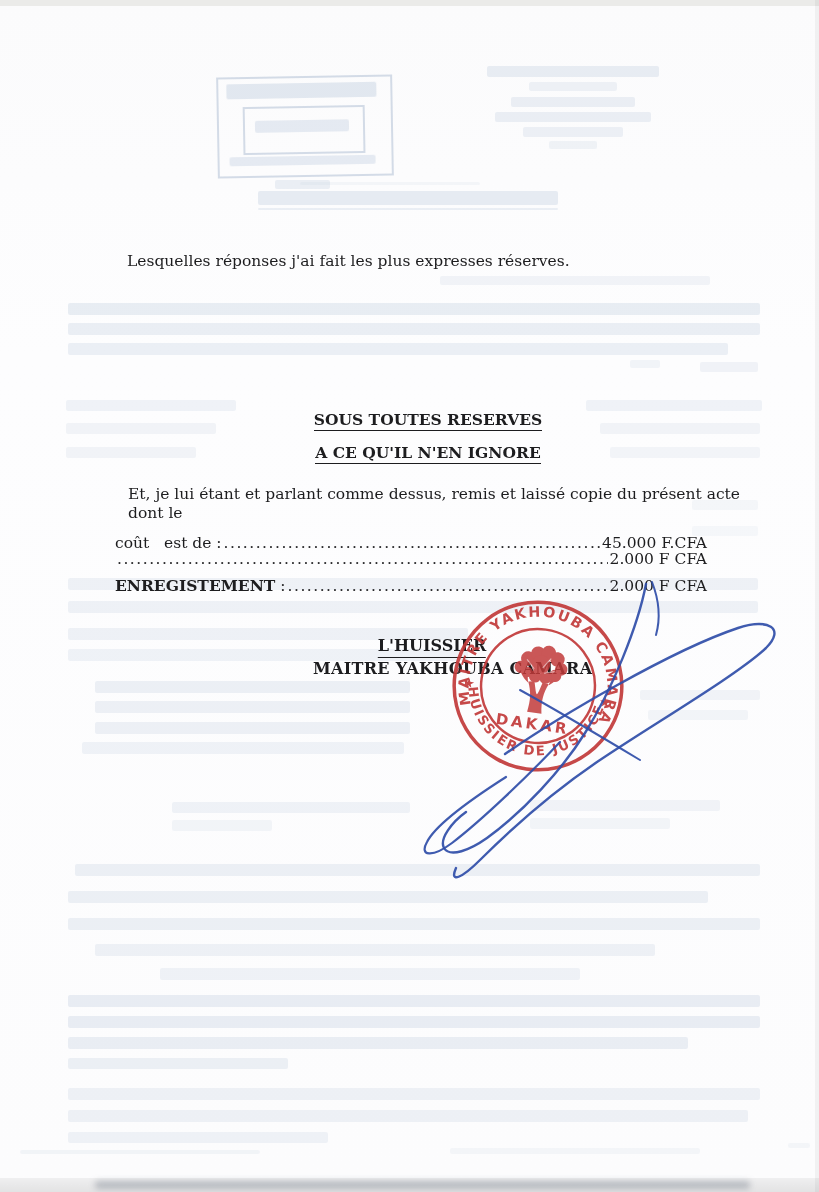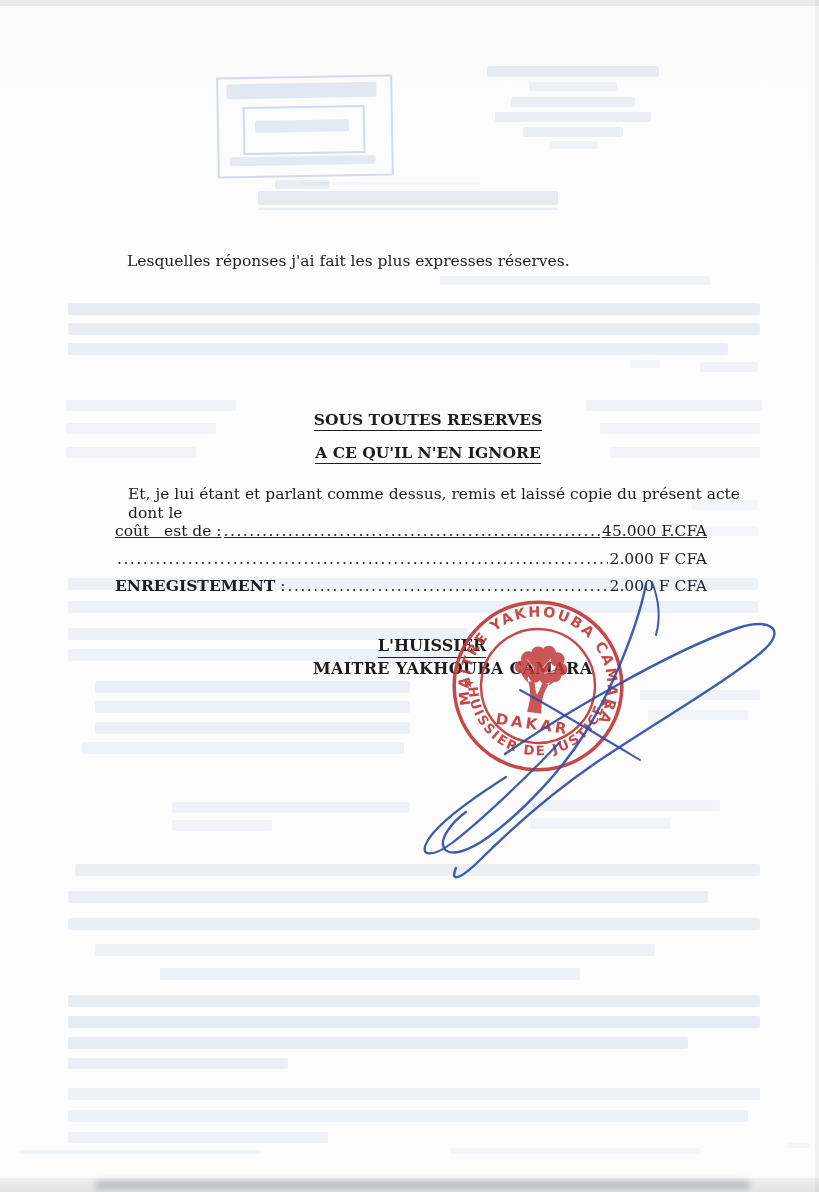--- a/index.html
+++ b/index.html
@@ -124,21 +124,21 @@
 
   <div class="typed center-wrap" style="top:410px;">
     <span class="b u">SOUS TOUTES RESERVES</span>
   </div>
   <div class="typed center-wrap" style="top:443px;">
     <span class="b u">A CE QU'IL N'EN IGNORE</span>
   </div>
 
   <p class="typed" style="left:120px;top:477px;width:642px;margin:8px;">Et, je lui  étant et parlant comme dessus, remis et laissé copie du présent acte dont le</p>
 
-  <div class="typed dotrow" style="left:115px;top:506px;text-decoration:underline;">
+  <div class="typed dotrow" style="left:115px;top:518px;">
     <span class="lbl">coût   est de :</span>
     <span class="dots">........................................................................................................................................................................</span>
     <span class="val">45.000 F.CFA</span>
   </div>
 
   <div class="typed dotrow" style="left:115px;top:534px;">
     <span class="dots">........................................................................................................................................................................</span>
     <span class="val">2.000 F CFA</span>
   </div>
 

